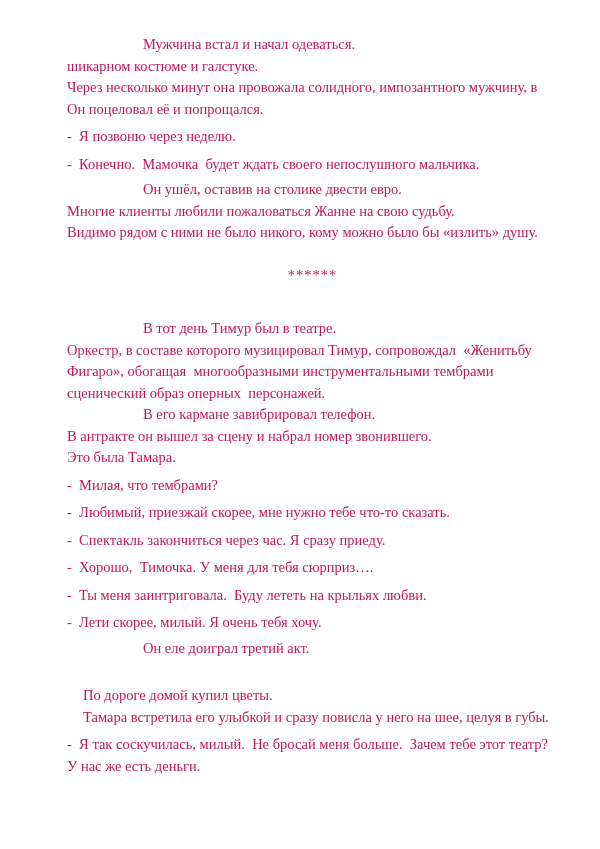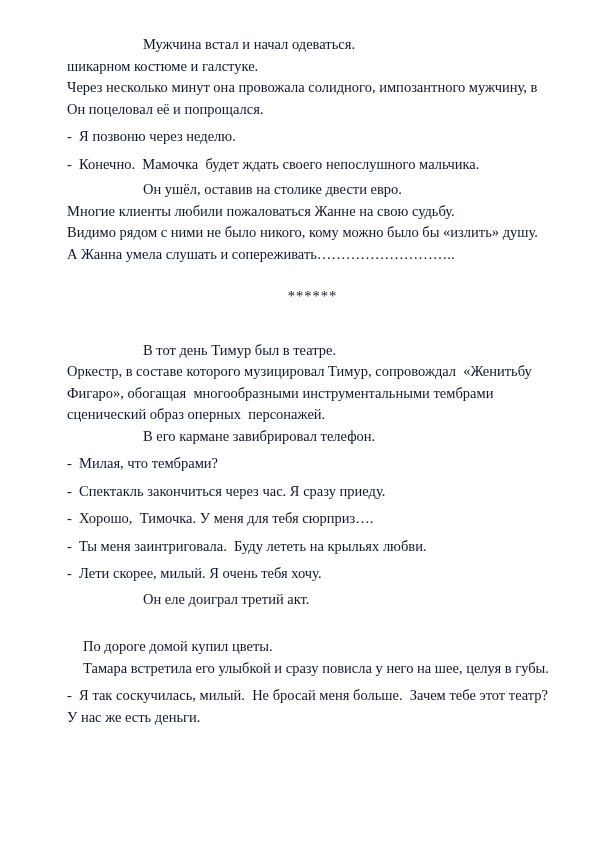--- a/index.html
+++ b/index.html
@@ -6,21 +6,21 @@
     margin: 0;
     padding: 0;
     background: #ffffff;
   }
   .page {
     position: relative;
     width: 600px;
     height: 849px;
     box-sizing: border-box;
     background: #ffffff;
-    color: #0f172a;
+    color: #be185d;
     font-family: "Liberation Serif", "DejaVu Serif", serif;
     font-size: 14.5px;
     line-height: 21.5px;
     padding: 34px 42px 0 67px;
     overflow: hidden;
   }
   .block { margin: 0; }
   .block--dialogue { margin-top: 6px; }
   .block--gap-s { margin-top: 4px; }
   .block--gap-l { margin-top: 26px; margin-left: 16px; }
@@ -55,38 +55,44 @@
       </div>
       <div class="block block--dialogue">
         <div class="line">-  Конечно.  Мамочка  будет ждать своего непослушного мальчика.</div>
       </div>
       <div class="block block--gap-s">
         <div class="line line--indent">Он ушёл, оставив на столике двести евро.</div>
       </div>
       <div class="block">
         <div class="line">Многие клиенты любили пожаловаться Жанне на свою судьбу.</div>
         <div class="line">Видимо рядом с ними не было никого, кому можно было бы «излить» душу.</div>
-        <div class="line">А Жанна умела слушать и сопереживать………………………..</div>
       </div>
       <div class="block block--separator">
         <div class="line">******</div>
       </div>
       <div class="block">
         <div class="line line--indent">В тот день Тимур был в театре.</div>
       </div>
       <div class="block">
         <div class="line">Оркестр, в составе которого музицировал Тимур, сопровождал  «Женитьбу</div>
         <div class="line">Фигаро», обогащая  многообразными инструментальными тембрами</div>
         <div class="line">сценический образ оперных  персонажей.</div>
       </div>
       <div class="block">
         <div class="line line--indent">В его кармане завибрировал телефон.</div>
       </div>
+      <div class="block">
+        <div class="line">В антракте он вышел за сцену и набрал номер звонившего.</div>
+        <div class="line">Это была Тамара.</div>
+      </div>
       <div class="block block--dialogue">
         <div class="line">-  Милая, что тембрами?</div>
+      </div>
+      <div class="block block--dialogue">
+        <div class="line">-  Любимый, приезжай скорее, мне нужно тебе что-то сказать.</div>
       </div>
       <div class="block block--dialogue">
         <div class="line">-  Спектакль закончиться через час. Я сразу приеду.</div>
       </div>
       <div class="block block--dialogue">
         <div class="line">-  Хорошо,  Тимочка. У меня для тебя сюрприз….</div>
       </div>
       <div class="block block--dialogue">
         <div class="line">-  Ты меня заинтриговала.  Буду лететь на крыльях любви.</div>
       </div>

